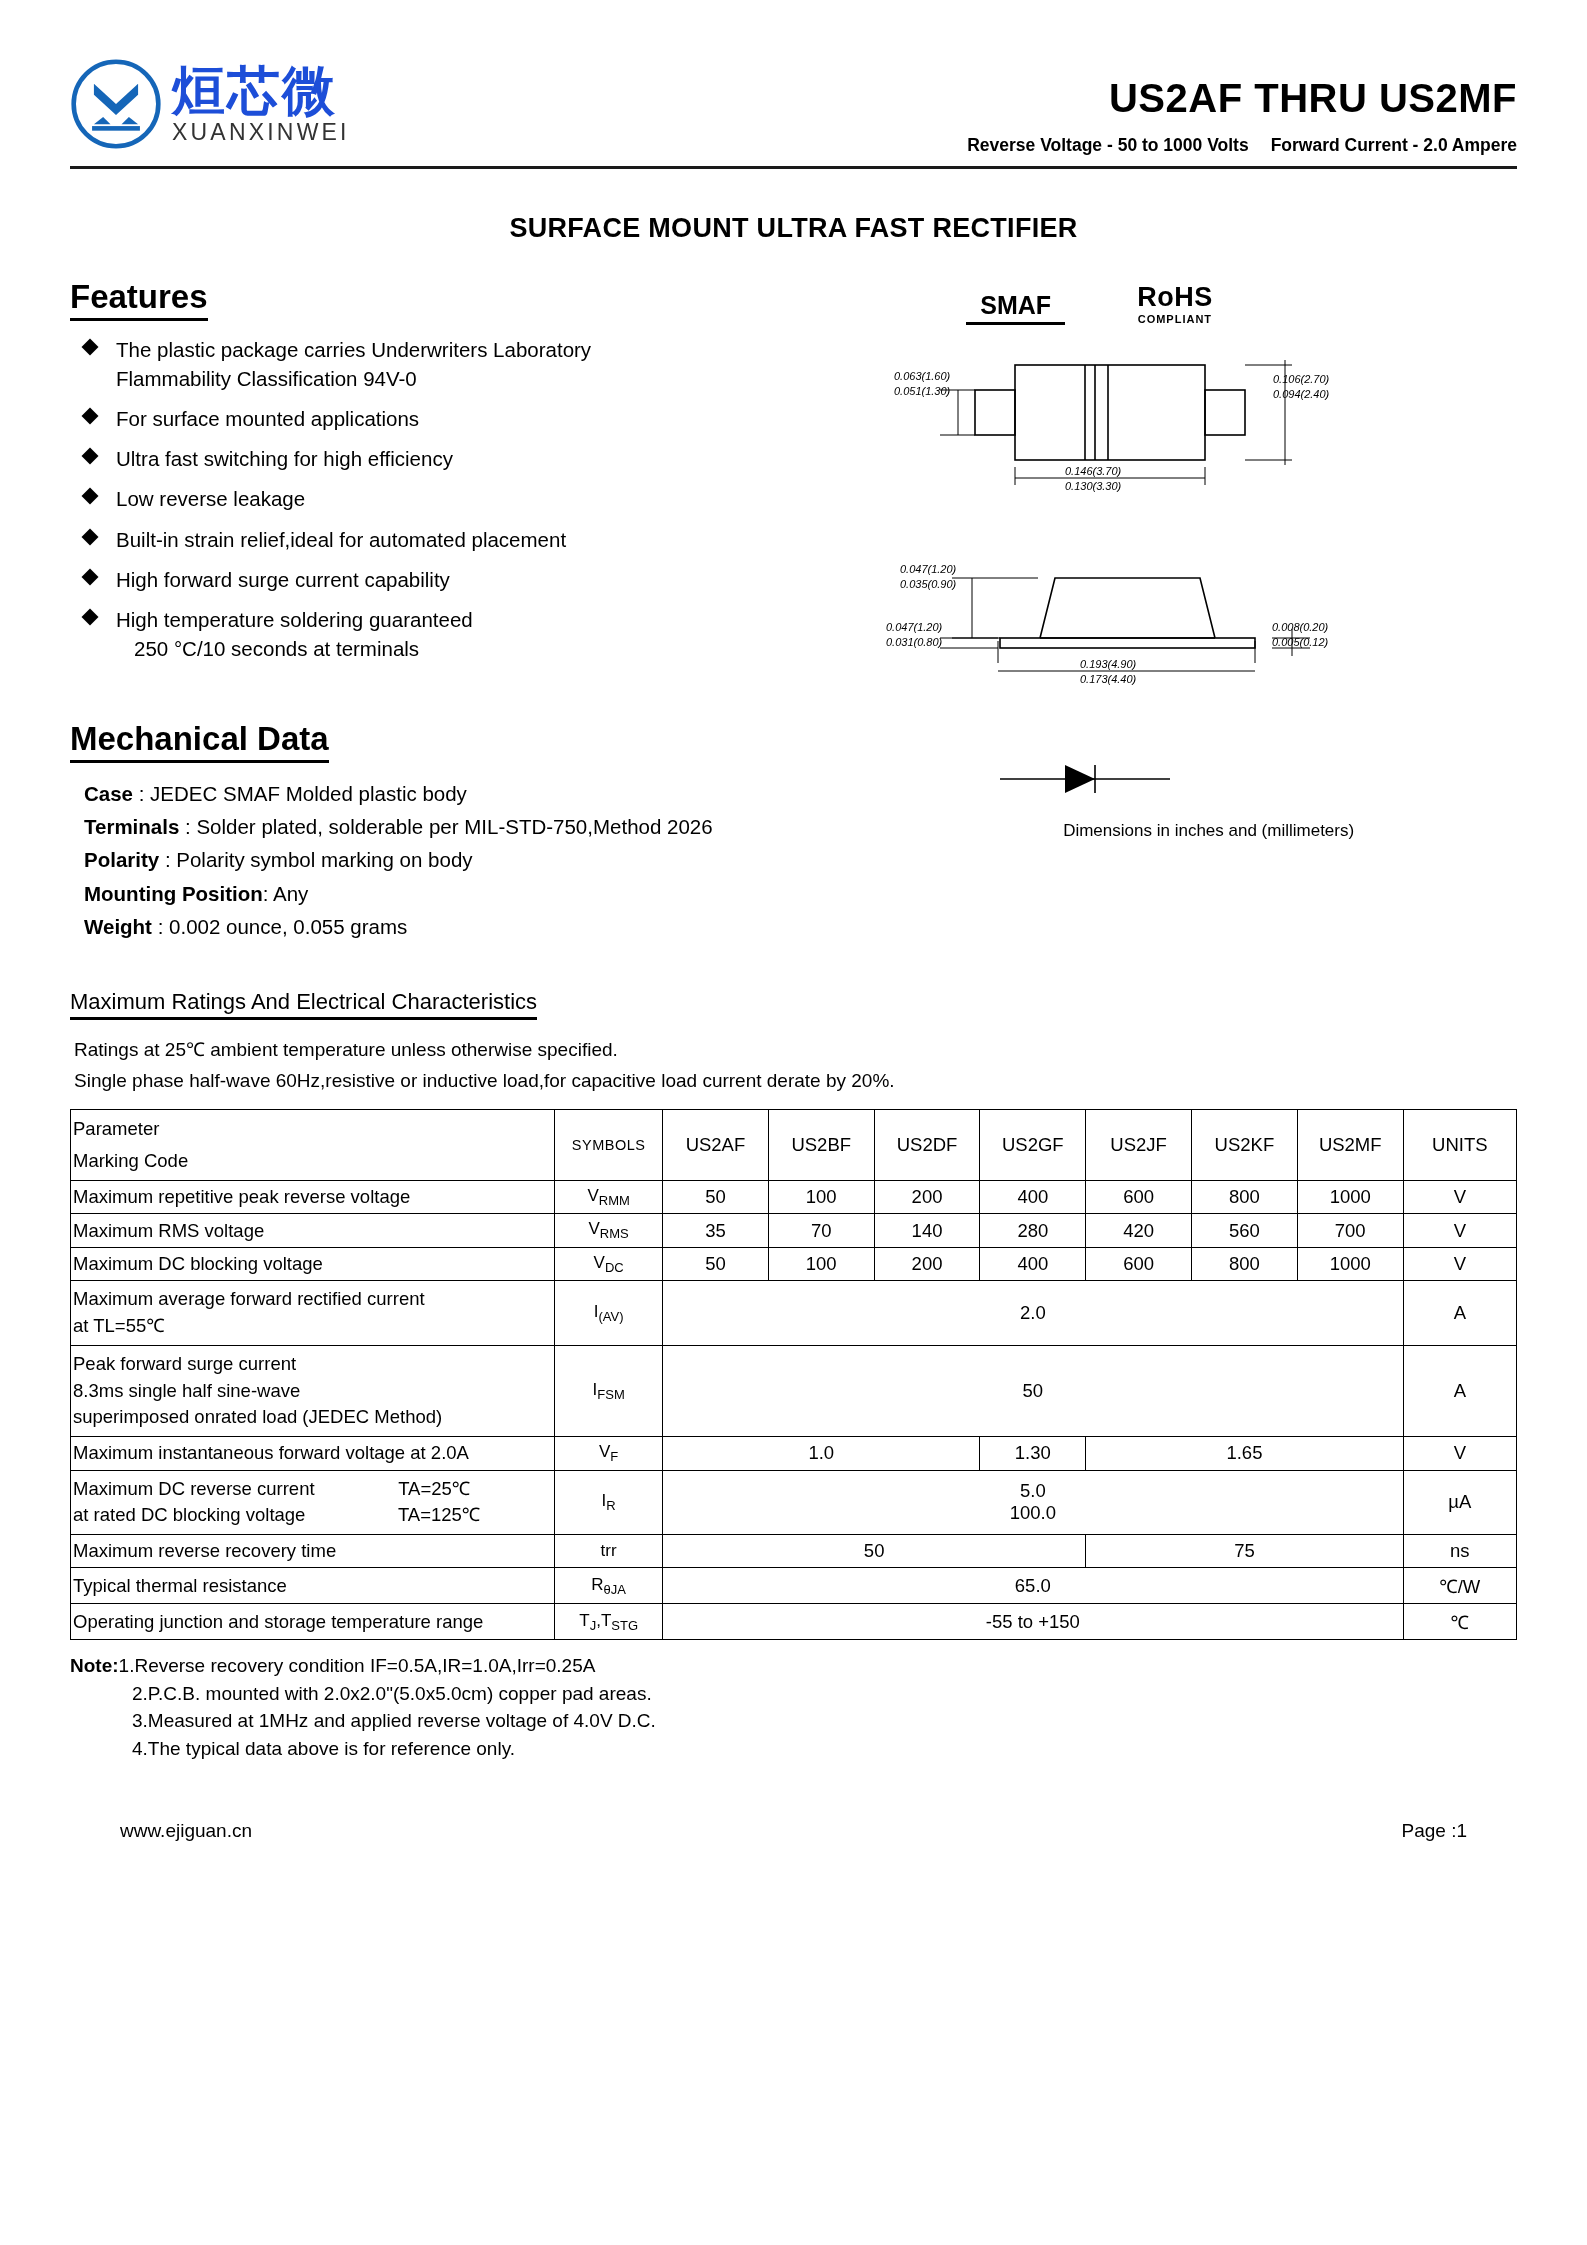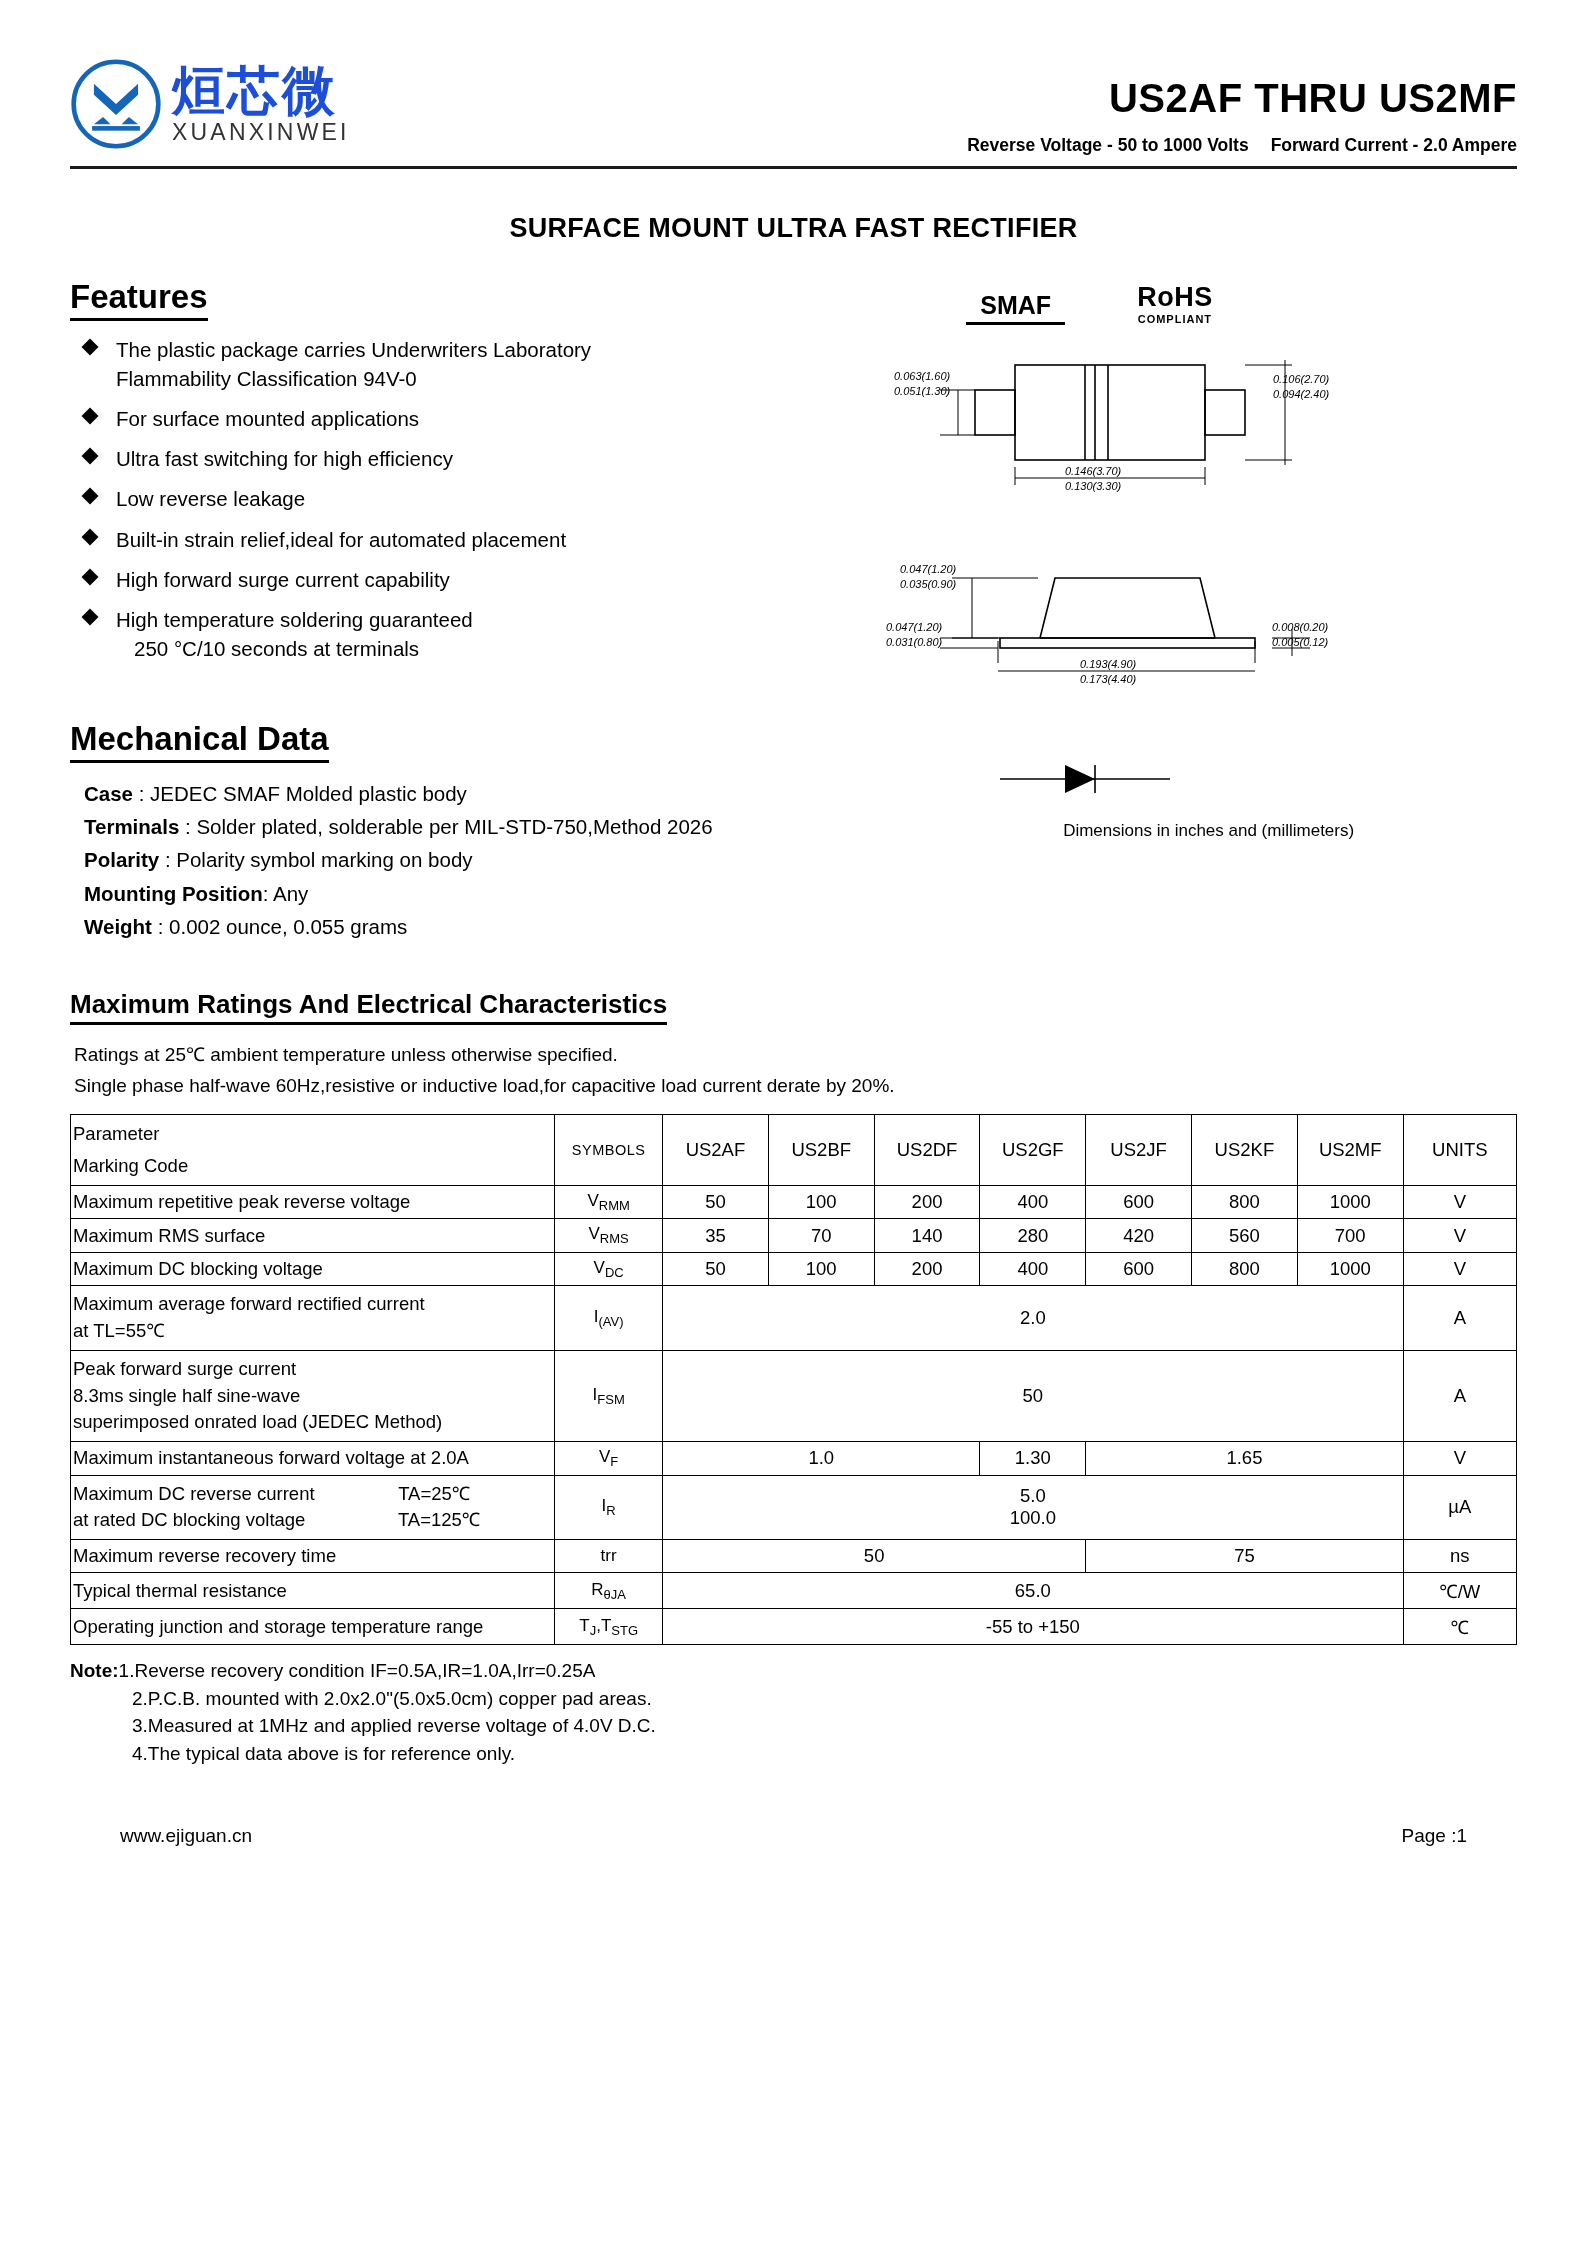--- a/index.html
+++ b/index.html
@@ -133,22 +133,22 @@
   .dims-note {
     text-align:center;
     font-size:17px;
     margin-top:16px;
     padding-left:20px;
   }
 
   
   .ratings-wrap { margin-top:46px; }
   h2.ratings {
-    font-size:26px;
-    font-weight:bold;
+    font-size:22px;
+    font-weight:normal;
     display:inline-block;
     border-bottom:3px solid #000;
     padding-bottom:2px;
     margin:0;
   }
   .ratings-note { font-size:19px; margin-top:16px; line-height:1.5; padding-left:4px;}
 
   table.spec {
     border-collapse:collapse;
     width:100%;
@@ -391,21 +391,21 @@
         <td>50</td>
         <td>100</td>
         <td>200</td>
         <td>400</td>
         <td>600</td>
         <td>800</td>
         <td>1000</td>
         <td class="unit">V</td>
       </tr>
       <tr>
-        <td class="param">Maximum RMS surface</td>
+        <td class="param">Maximum RMS voltage</td>
         <td class="sym"><span>V</span><span class="sub">RMS</span></td>
         <td>35</td>
         <td>70</td>
         <td>140</td>
         <td>280</td>
         <td>420</td>
         <td>560</td>
         <td>700</td>
         <td class="unit">V</td>
       </tr>

